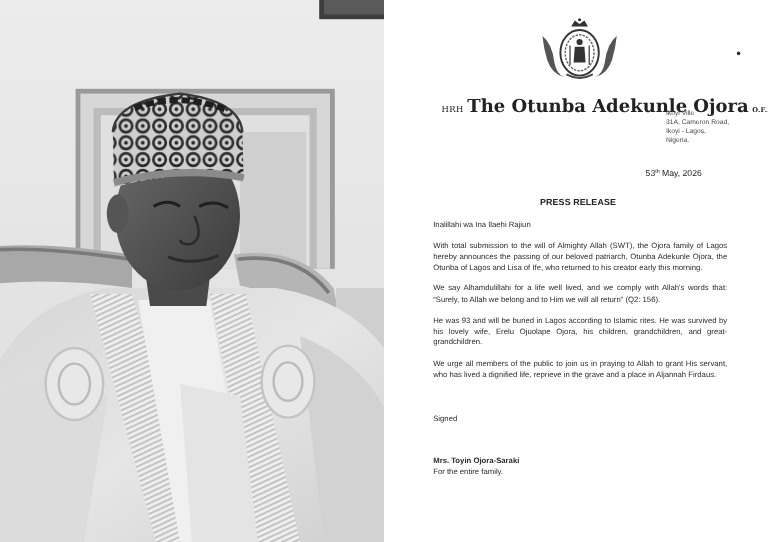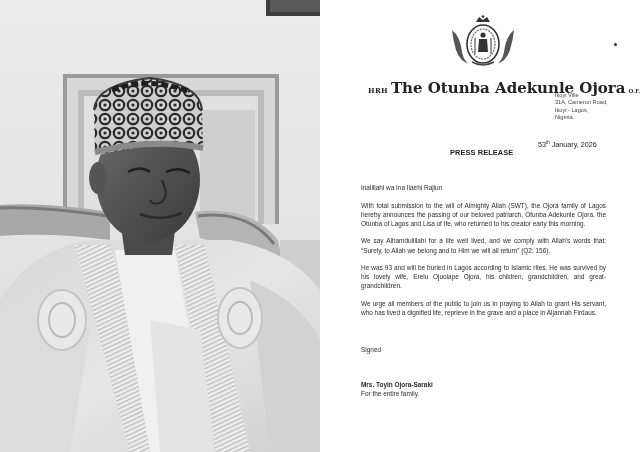--- a/index.html
+++ b/index.html
@@ -24,38 +24,38 @@
   }
   .crest svg { width: 100%; height: 100%; }
   .dot {
     position: absolute; left: 614px; top: 43px; width: 3px; height: 3px;
     background: #333; border-radius: 50%;
   }
   .header-name {
     position: absolute; left: 368px; top: 78px; white-space: nowrap;
     font-family: "DejaVu Serif", serif; color: #222;
   }
-  .header-name .hrh { font-size: 7px; font-weight: bold; letter-spacing: 0.3px; margin-right: 3px; }
+  .header-name .hrh { font-size: 7px; font-weight: normal; letter-spacing: 0.3px; margin-right: 3px; }
   .header-name .name { font-size: 15px; font-weight: bold; }
   .header-name .honours { font-size: 5.5px; font-weight: bold; margin-left: 3px; letter-spacing: 0.2px; }
 
   .address {
     position: absolute; left: 555px; top: 92px;
     font-size: 5.6px; line-height: 7.4px; color: #444;
   }
   .address div { white-space: nowrap; }
 
   .date {
     position: absolute; left: 538px; top: 140px;
     font-size: 7.2px; color: #222; white-space: nowrap;
   }
   .date sup { font-size: 4.5px; vertical-align: 3px; }
 
   .title {
-    position: absolute; left: 450px; top: 148px;
+    position: absolute; left: 450px; top: 164px;
     font-size: 7.4px; font-weight: bold; color: #222; letter-spacing: 0.1px;
   }
 
   .body {
     position: absolute; left: 361px; top: 183px; width: 245px;
     font-size: 6.45px; line-height: 9.1px; color: #2a2a2a; text-align: justify;
   }
   .body p { margin-bottom: 8.3px; }
   .body p.opening { margin-bottom: 8.8px; }
 
@@ -177,21 +177,21 @@
   <span class="hrh">HRH</span><span class="name">The Otunba Adekunle Ojora</span><span class="honours">O.F.R, C.O.N, J.P.</span>
 </div>
 
 <div class="address">
   <div>Ikoyi Ville</div>
   <div>31A, Cameron Road,</div>
   <div>Ikoyi - Lagos,</div>
   <div>Nigeria.</div>
 </div>
 
-<div class="date"><span>53</span><sup>th</sup><span> January, 2026</span></div>
+<div class="date"><span>53</span><sup>th</sup><span> May, 2026</span></div>
 
 <div class="title">PRESS RELEASE</div>
 
 <div class="body">
   <p class="opening">Inalillahi wa Ina Ilaehi Rajiun</p>
   <p>With total submission to the will of Almighty Allah (SWT), the Ojora family of Lagos hereby announces the passing of our beloved patriarch, Otunba Adekunle Ojora, the Otunba of Lagos and Lisa of Ife, who returned to his creator early this morning.</p>
   <p>We say Alhamdulillahi for a life well lived, and we comply with Allah's words that: “Surely, to Allah we belong and to Him we will all return” (Q2: 156).</p>
   <p>He was 93 and will be buried in Lagos according to Islamic rites. He was survived by his lovely wife, Erelu Ojuolape Ojora, his children, grandchildren, and great-grandchildren.</p>
   <p>We urge all members of the public to join us in praying to Allah to grant His servant, who has lived a dignified life, reprieve in the grave and a place in Aljannah Firdaus.</p>
 </div>

